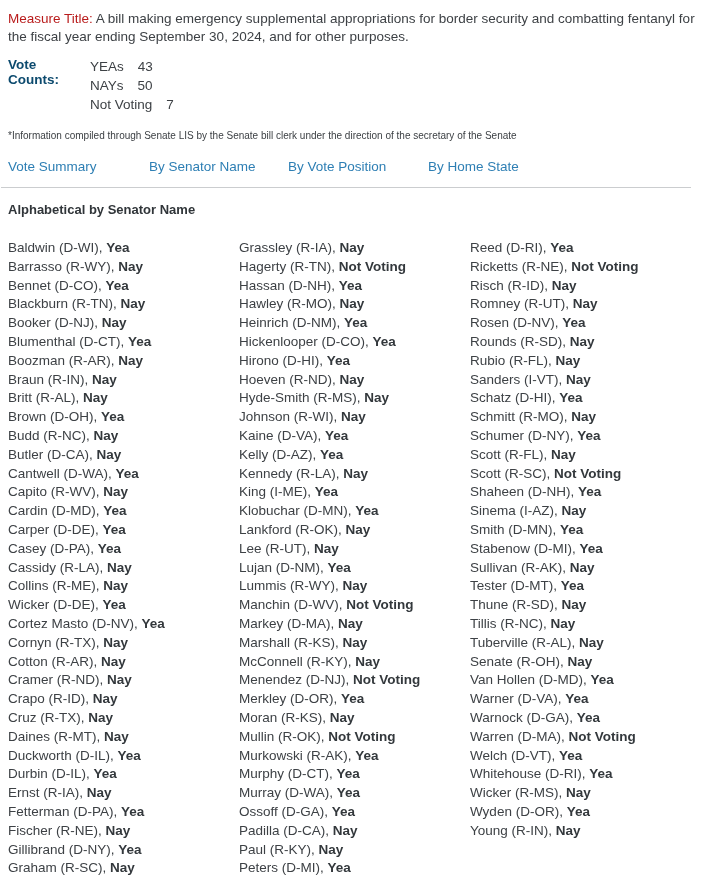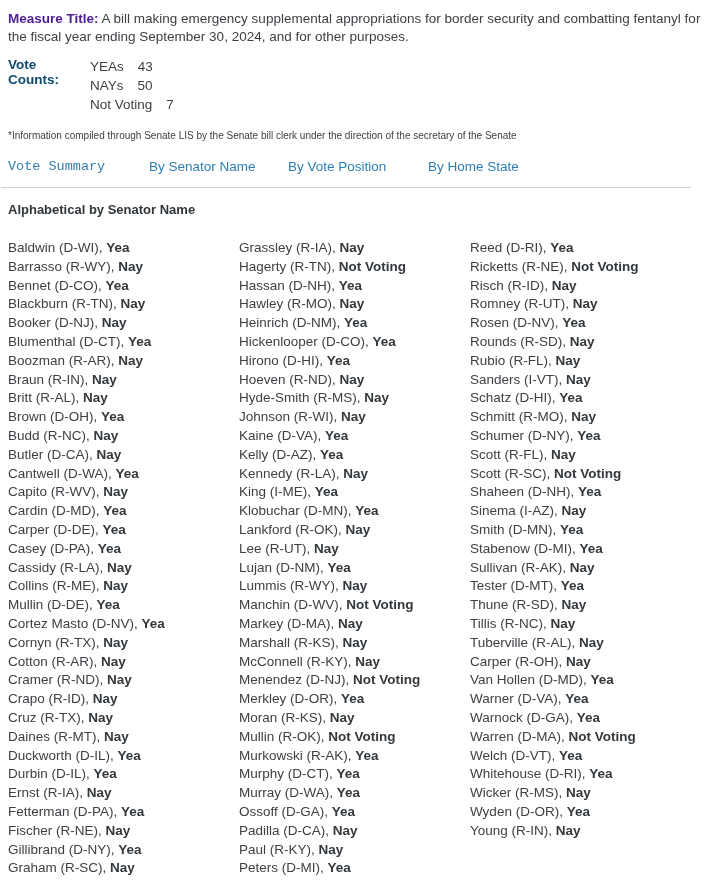--- a/index.html
+++ b/index.html
@@ -5,35 +5,35 @@
   html,body { margin:0; padding:0; background:#fff; }
   body {
     width:713px; height:882px; overflow:hidden;
     font-family:"Liberation Sans", sans-serif;
     font-size:13.5px; color:#3d4145;
   }
   .page { padding:10px 8px 0 8px; }
 
   
   .measure { margin:0; line-height:18px; width:700px; }
-  .measure .lbl { font-weight:bold; color:#4c1d95; }
+  .measure .lbl { font-weight:normal; color:#b91c1c; }
 
   
   .vote-counts { display:flex; margin-top:11px; }
   .vc-label { font-weight:bold; color:#0c4a6e; width:82px; flex:0 0 82px; }
   .vc-row { line-height:19px; }
   .vc-num { margin-left:14px; }
 
   
   .footnote { margin-top:16px; font-size:10px; line-height:12px; }
 
   
   .nav-row { display:flex; margin-top:17px; line-height:15px; }
   .nav-cell { flex:0 0 140px; }
-  .nav-cell:nth-child(1){ flex-basis:141px;font-family:Liberation Mono, monospace; }
+  .nav-cell:nth-child(1){ flex-basis:141px; }
   .nav-cell:nth-child(2){ flex-basis:139px; }
   .nav-link { text-decoration:none; cursor:pointer; }
 
   hr.sep { border:none; border-top:1px solid #cbcdcf; width:690px; margin:13px 0 0 -7px; }
 
   h2.section-heading {
     font-size:13px; font-weight:bold; color:#303539;
     margin:13px 0 0 0; line-height:18px;
   }
 
@@ -90,21 +90,21 @@
         <div class="sen-row"><span>Brown (D-OH), </span><strong>Yea</strong></div>
         <div class="sen-row"><span>Budd (R-NC), </span><strong>Nay</strong></div>
         <div class="sen-row"><span>Butler (D-CA), </span><strong>Nay</strong></div>
         <div class="sen-row"><span>Cantwell (D-WA), </span><strong>Yea</strong></div>
         <div class="sen-row"><span>Capito (R-WV), </span><strong>Nay</strong></div>
         <div class="sen-row"><span>Cardin (D-MD), </span><strong>Yea</strong></div>
         <div class="sen-row"><span>Carper (D-DE), </span><strong>Yea</strong></div>
         <div class="sen-row"><span>Casey (D-PA), </span><strong>Yea</strong></div>
         <div class="sen-row"><span>Cassidy (R-LA), </span><strong>Nay</strong></div>
         <div class="sen-row"><span>Collins (R-ME), </span><strong>Nay</strong></div>
-        <div class="sen-row"><span>Mullin (D-DE), </span><strong>Yea</strong></div>
+        <div class="sen-row"><span>Wicker (D-DE), </span><strong>Yea</strong></div>
         <div class="sen-row"><span>Cortez Masto (D-NV), </span><strong>Yea</strong></div>
         <div class="sen-row"><span>Cornyn (R-TX), </span><strong>Nay</strong></div>
         <div class="sen-row"><span>Cotton (R-AR), </span><strong>Nay</strong></div>
         <div class="sen-row"><span>Cramer (R-ND), </span><strong>Nay</strong></div>
         <div class="sen-row"><span>Crapo (R-ID), </span><strong>Nay</strong></div>
         <div class="sen-row"><span>Cruz (R-TX), </span><strong>Nay</strong></div>
         <div class="sen-row"><span>Daines (R-MT), </span><strong>Nay</strong></div>
         <div class="sen-row"><span>Duckworth (D-IL), </span><strong>Yea</strong></div>
         <div class="sen-row"><span>Durbin (D-IL), </span><strong>Yea</strong></div>
         <div class="sen-row"><span>Ernst (R-IA), </span><strong>Nay</strong></div>
@@ -165,21 +165,21 @@
         <div class="sen-row"><span>Scott (R-SC), </span><strong>Not Voting</strong></div>
         <div class="sen-row"><span>Shaheen (D-NH), </span><strong>Yea</strong></div>
         <div class="sen-row"><span>Sinema (I-AZ), </span><strong>Nay</strong></div>
         <div class="sen-row"><span>Smith (D-MN), </span><strong>Yea</strong></div>
         <div class="sen-row"><span>Stabenow (D-MI), </span><strong>Yea</strong></div>
         <div class="sen-row"><span>Sullivan (R-AK), </span><strong>Nay</strong></div>
         <div class="sen-row"><span>Tester (D-MT), </span><strong>Yea</strong></div>
         <div class="sen-row"><span>Thune (R-SD), </span><strong>Nay</strong></div>
         <div class="sen-row"><span>Tillis (R-NC), </span><strong>Nay</strong></div>
         <div class="sen-row"><span>Tuberville (R-AL), </span><strong>Nay</strong></div>
-        <div class="sen-row"><span>Carper (R-OH), </span><strong>Nay</strong></div>
+        <div class="sen-row"><span>Senate (R-OH), </span><strong>Nay</strong></div>
         <div class="sen-row"><span>Van Hollen (D-MD), </span><strong>Yea</strong></div>
         <div class="sen-row"><span>Warner (D-VA), </span><strong>Yea</strong></div>
         <div class="sen-row"><span>Warnock (D-GA), </span><strong>Yea</strong></div>
         <div class="sen-row"><span>Warren (D-MA), </span><strong>Not Voting</strong></div>
         <div class="sen-row"><span>Welch (D-VT), </span><strong>Yea</strong></div>
         <div class="sen-row"><span>Whitehouse (D-RI), </span><strong>Yea</strong></div>
         <div class="sen-row"><span>Wicker (R-MS), </span><strong>Nay</strong></div>
         <div class="sen-row"><span>Wyden (D-OR), </span><strong>Yea</strong></div>
         <div class="sen-row"><span>Young (R-IN), </span><strong>Nay</strong></div>
       </div>

